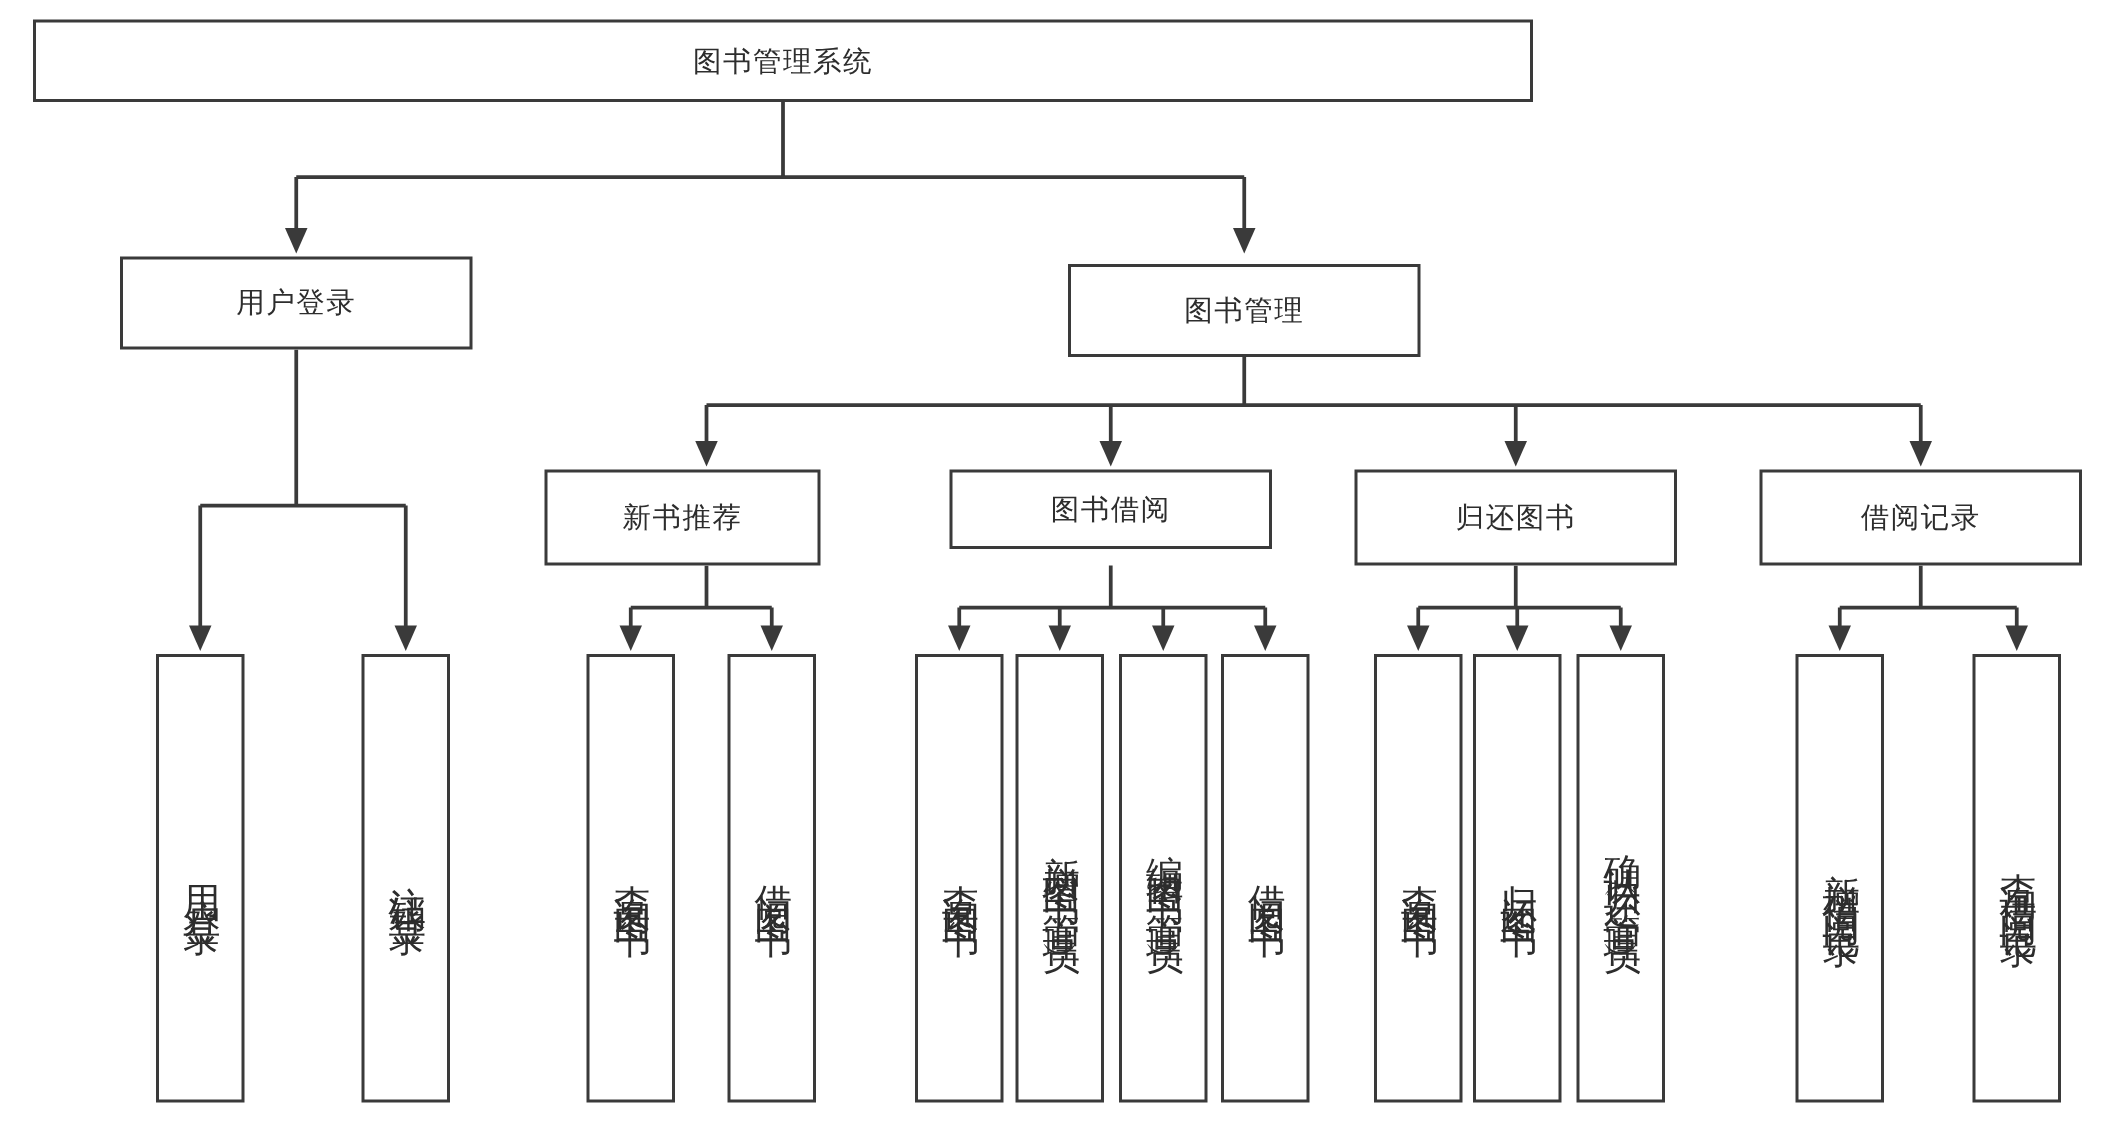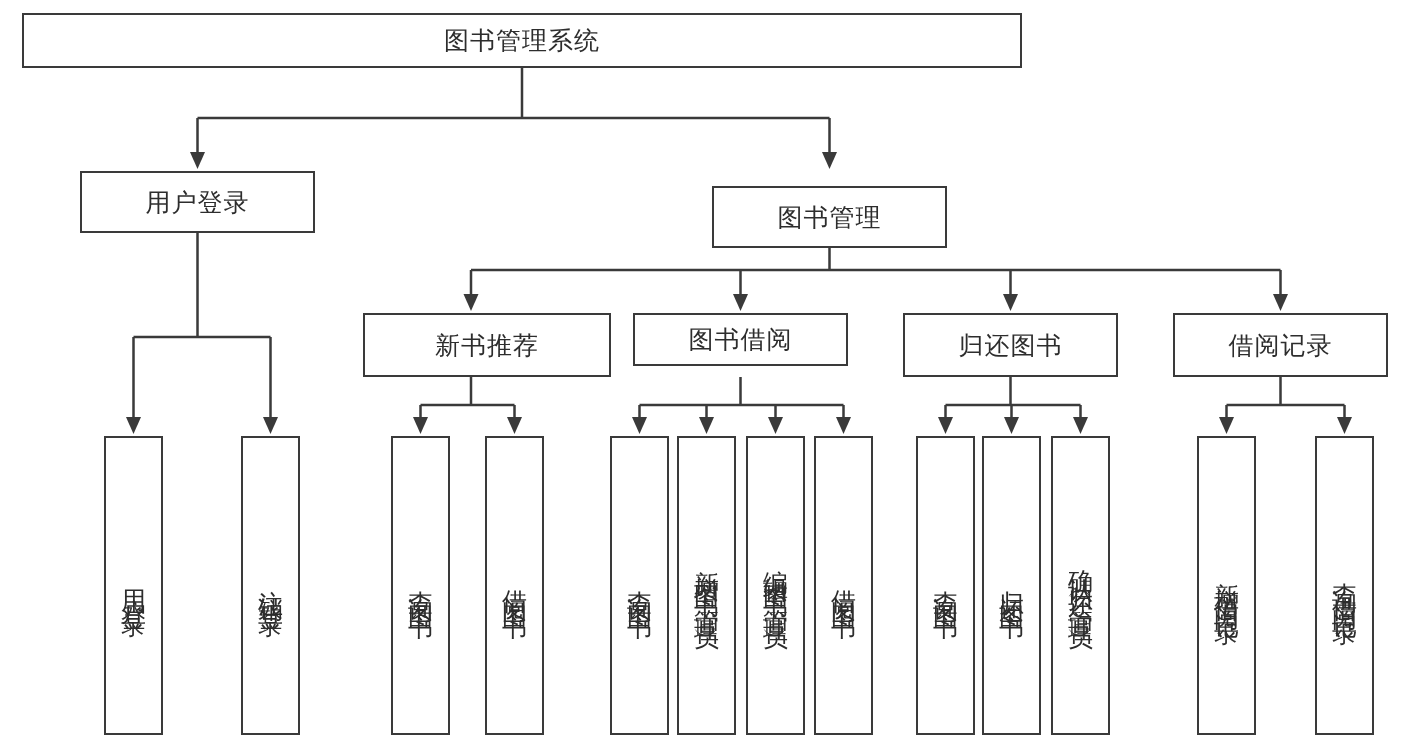--- a/index.html
+++ b/index.html
@@ -26,21 +26,21 @@
     box-sizing: border-box;
     border: 2px solid #3a3a3a;
     background: #ffffff;
     display: flex;
     align-items: center;
     justify-content: center;
     z-index: 2;
     color: #2d2d2d;
   }
   .box.h span {
-    font-size: 25px;
+    font-size: 19px;
     letter-spacing: 1px;
     white-space: nowrap;
     color: #2d2d2d;
   }
   .box.v span {
     writing-mode: vertical-rl;
     text-orientation: mixed;
     font-size: 25px;
     letter-spacing: 8px;
     line-height: 1;
@@ -92,25 +92,25 @@
     </g>
   </svg>
 
   <div class="box h" style="left:22px;top:13px;width:1000px;height:55px">
     <span>图书管理系统</span>
   </div>
 
   <div class="box h" style="left:80px;top:171px;width:235px;height:62px">
     <span>用户登录</span>
   </div>
-  <div class="box h" style="left:712px;top:186px;width:235px;height:62px">
+  <div class="box h" style="left:712px;top:176px;width:235px;height:62px">
     <span>图书管理</span>
   </div>
 
-  <div class="box h" style="left:363px;top:313px;width:248px;height:64px">
+  <div class="box h" style="left:363px;top:313px;width:184px;height:64px">
     <span>新书推荐</span>
   </div>
   <div class="box h" style="left:633px;top:313px;width:215px;height:53px">
     <span>图书借阅</span>
   </div>
   <div class="box h" style="left:903px;top:313px;width:215px;height:64px">
     <span>归还图书</span>
   </div>
   <div class="box h" style="left:1173px;top:313px;width:215px;height:64px">
     <span>借阅记录</span>

